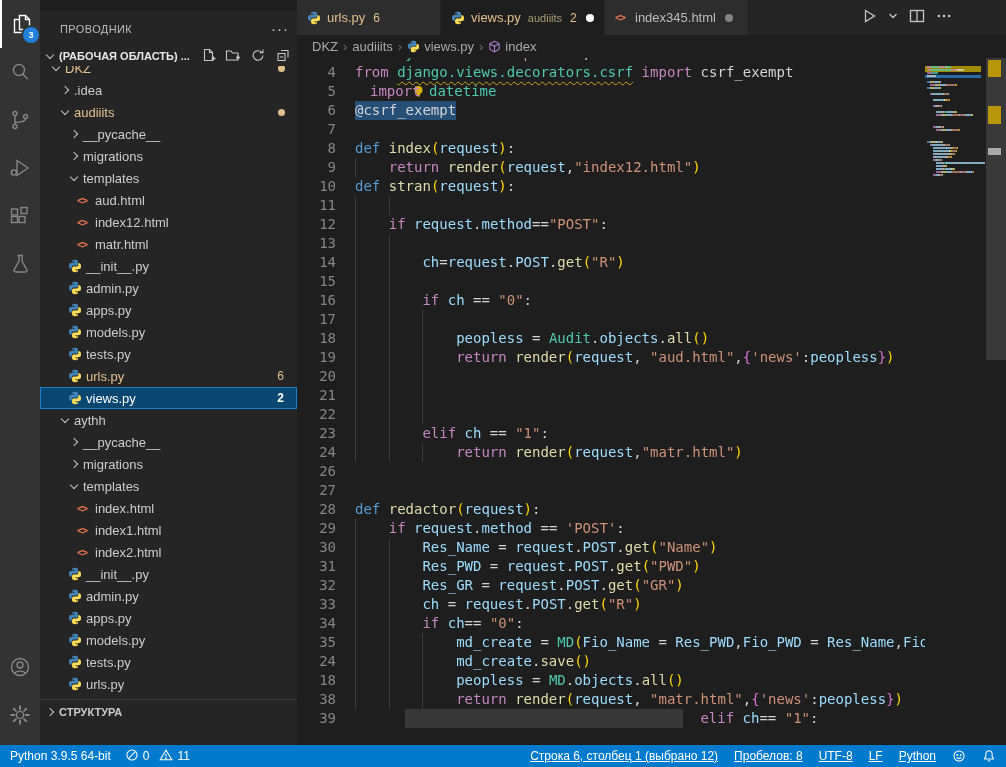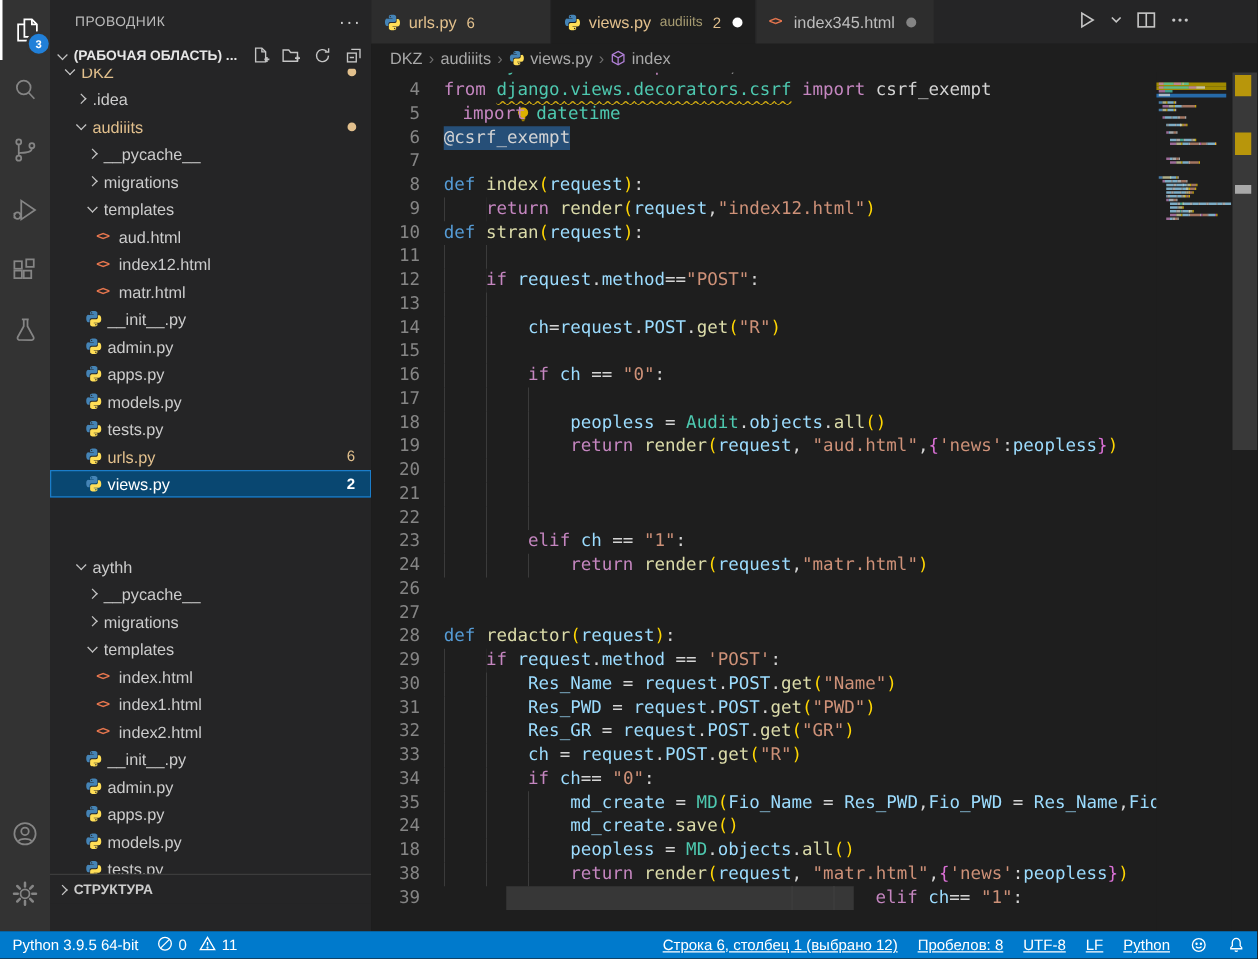--- a/index.html
+++ b/index.html
@@ -6,21 +6,21 @@
   #app{position:relative;width:1006px;height:767px;background:#1e1e1e;font-family:"Liberation Sans",sans-serif;font-size:13px;color:#cccccc;overflow:hidden;}
   
   .activitybar{position:absolute;left:0;top:0;width:40px;bottom:22px;background:#333333;}
   .ab-item{position:relative;width:40px;height:48px;display:flex;align-items:center;justify-content:center;cursor:pointer;}
   .ab-item svg{width:24px;height:24px;stroke:#858585;fill:none;stroke-width:1.4;}
   .ab-item.active{border-left:2px solid #ffffff;}
   .ab-item.active svg{stroke:#ffffff;}
   .ab-badge{position:absolute;right:3px;bottom:5px;min-width:16px;height:16px;border-radius:50%;background:var(--badge-blue);color:#fff;font-size:9px;font-weight:bold;display:flex;align-items:center;justify-content:center;box-shadow:0 0 0 2px #333333;}
   .ab-bottom{position:absolute;bottom:6px;left:0;width:40px;}
   
-  .sidebar{position:absolute;left:40px;top:0;width:257px;bottom:22px;background:#252526;overflow:hidden;}
+  .sidebar{position:absolute;left:40px;top:11px;width:257px;bottom:22px;background:#252526;overflow:hidden;}
   .sb-title{height:35px;display:flex;align-items:center;padding:0 8px 0 20px;color:#bbbbbb;font-size:11px;letter-spacing:.4px;}
   .sb-more{margin-left:auto;color:#cccccc;font-size:15px;cursor:pointer;letter-spacing:1px;}
   .sb-section{height:20px;display:flex;align-items:center;padding-left:4px;font-size:11px;font-weight:bold;color:#e7e7e7;position:relative;}
   .sb-section .hicons{position:absolute;right:6px;top:0;height:20px;display:flex;align-items:center;gap:9px;}
   .hicons svg{width:16px;height:16px;stroke:#c5c5c5;fill:none;stroke-width:1.1;cursor:pointer;}
   .chev{width:5px;height:5px;border-right:1.3px solid #c5c5c5;border-bottom:1.3px solid #c5c5c5;display:inline-block;transform:rotate(-45deg);margin:0 6px 0 3px;flex:none;}
   .chev.open{transform:rotate(45deg);margin-top:-2px;}
   .tree{position:absolute;top:55px;bottom:45px;left:0;right:0;overflow:hidden;}
   .tree-inner{margin-top:-9px;}
   .trow{height:22px;display:flex;align-items:center;position:relative;cursor:pointer;white-space:nowrap;}
@@ -279,21 +279,21 @@
           <div class="trow sel" style="padding-left: 28px;">
             <span class="ficon">
               <svg viewBox="0 0 14 14">
                 <path fill="#4584b6" d="M6.9.8C3.9.8 4.1 2.1 4.1 2.1v1.4h2.9v.4H2.9S1 3.7 1 6.8c0 3.1 1.7 3 1.7 3h1V8.3s-.1-1.7 1.7-1.7h2.9s1.6 0 1.6-1.6V2.4S10.2.8 6.9.8zM5.3 1.7a.55.55 0 1 1 0 1.1.55.55 0 0 1 0-1.1z"></path>
                 <path fill="#ffde57" d="M7.1 13.2c3 0 2.8-1.3 2.8-1.3v-1.4H7v-.4h4.1s1.9.2 1.9-2.9c0-3.1-1.7-3-1.7-3h-1v1.5s.1 1.7-1.7 1.7H5.7s-1.6 0-1.6 1.6v2.6s-.2 1.6 3 1.6zm1.6-.9a.55.55 0 1 1 0-1.1.55.55 0 0 1 0 1.1z"></path>
               </svg>
             </span>
             <span class="tlabel">views.py</span>
             <span class="tbadge selb">2</span>
           </div>
-          <div class="trow" style="padding-left: 19px; margin-top: 44px;">
+          <div class="trow" style="padding-left: 19px;">
             <span class="chev open"></span>
             <span class="tlabel">aythh</span>
           </div>
           <div class="trow" style="padding-left: 28px;">
             <span class="chev"></span>
             <span class="tlabel">__pycache__</span>
           </div>
           <div class="trow" style="padding-left: 28px;">
             <span class="chev"></span>
             <span class="tlabel">migrations</span>

